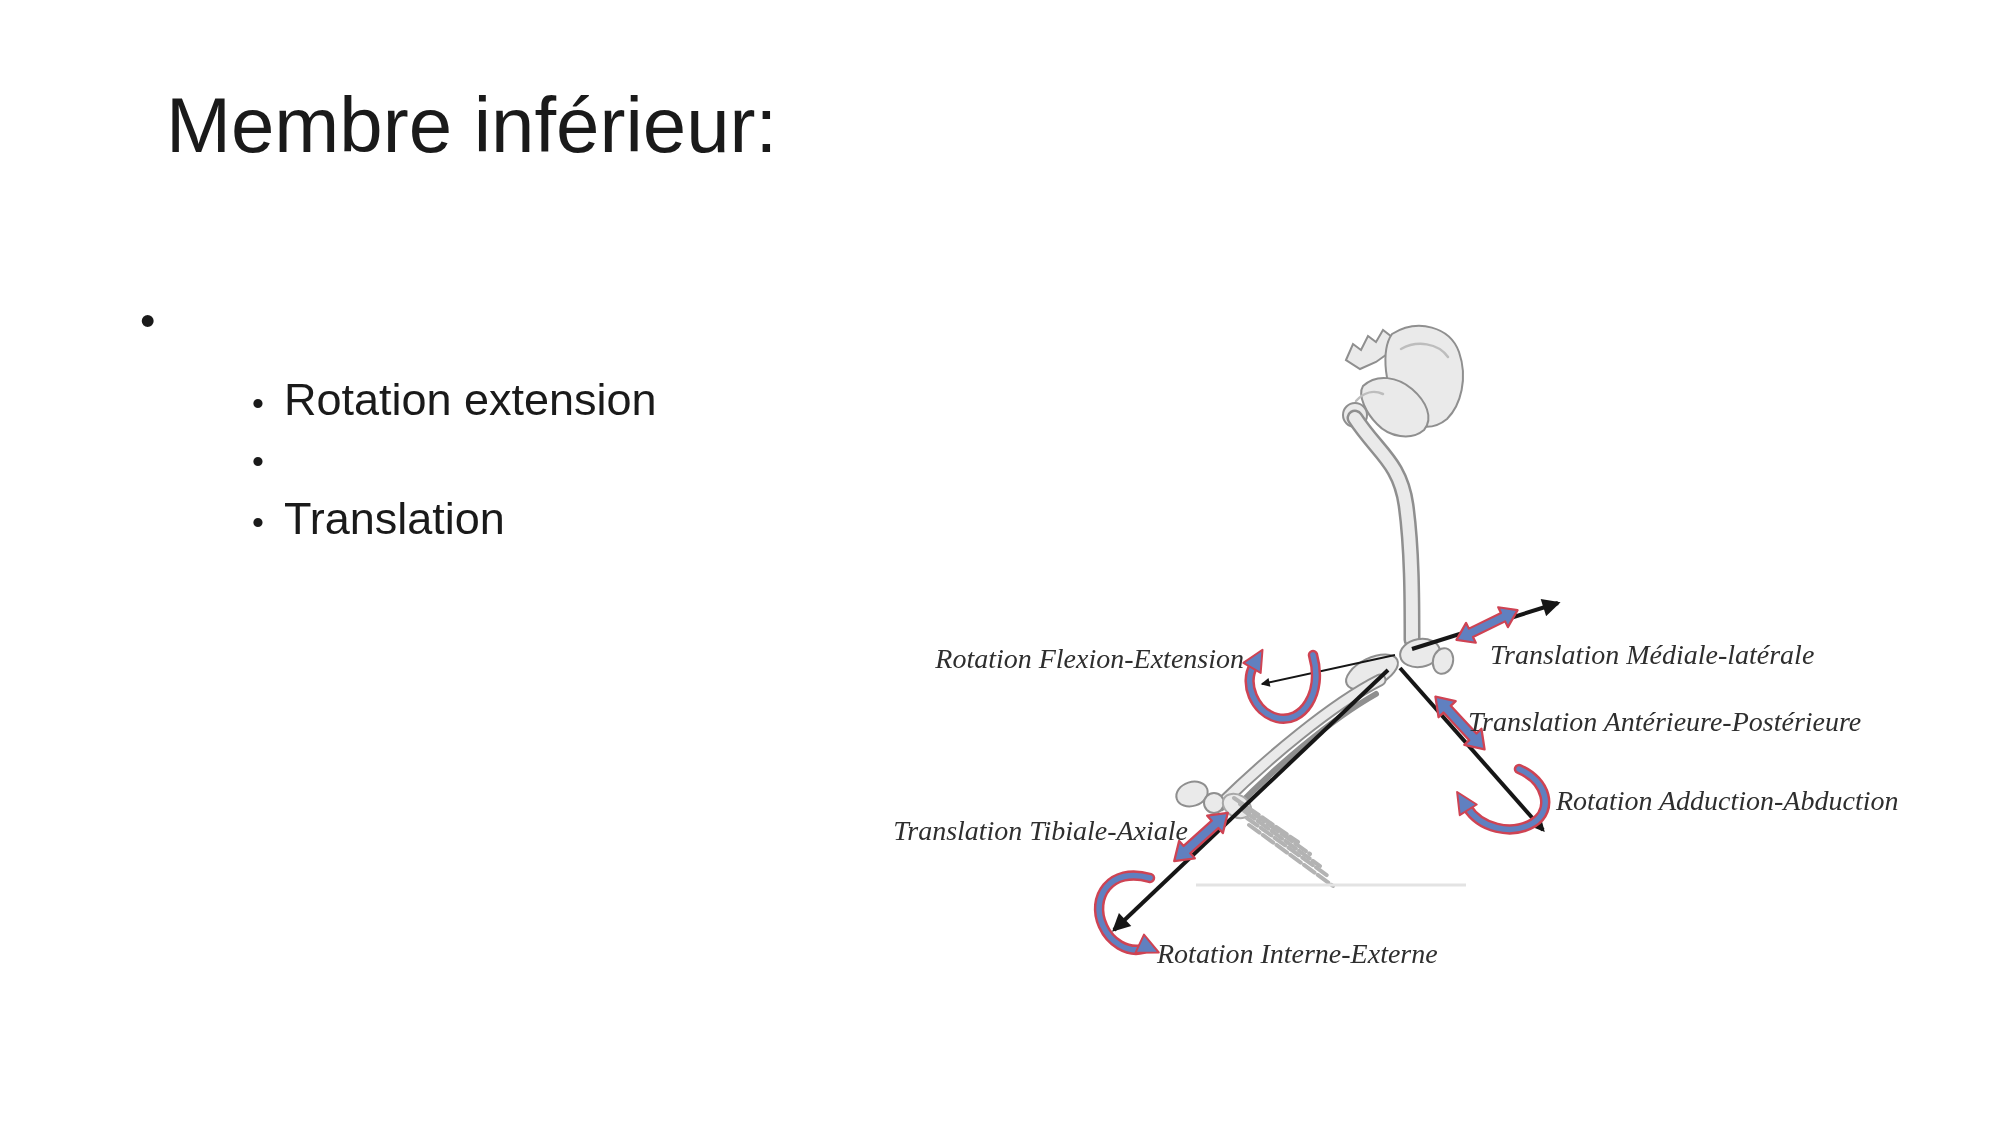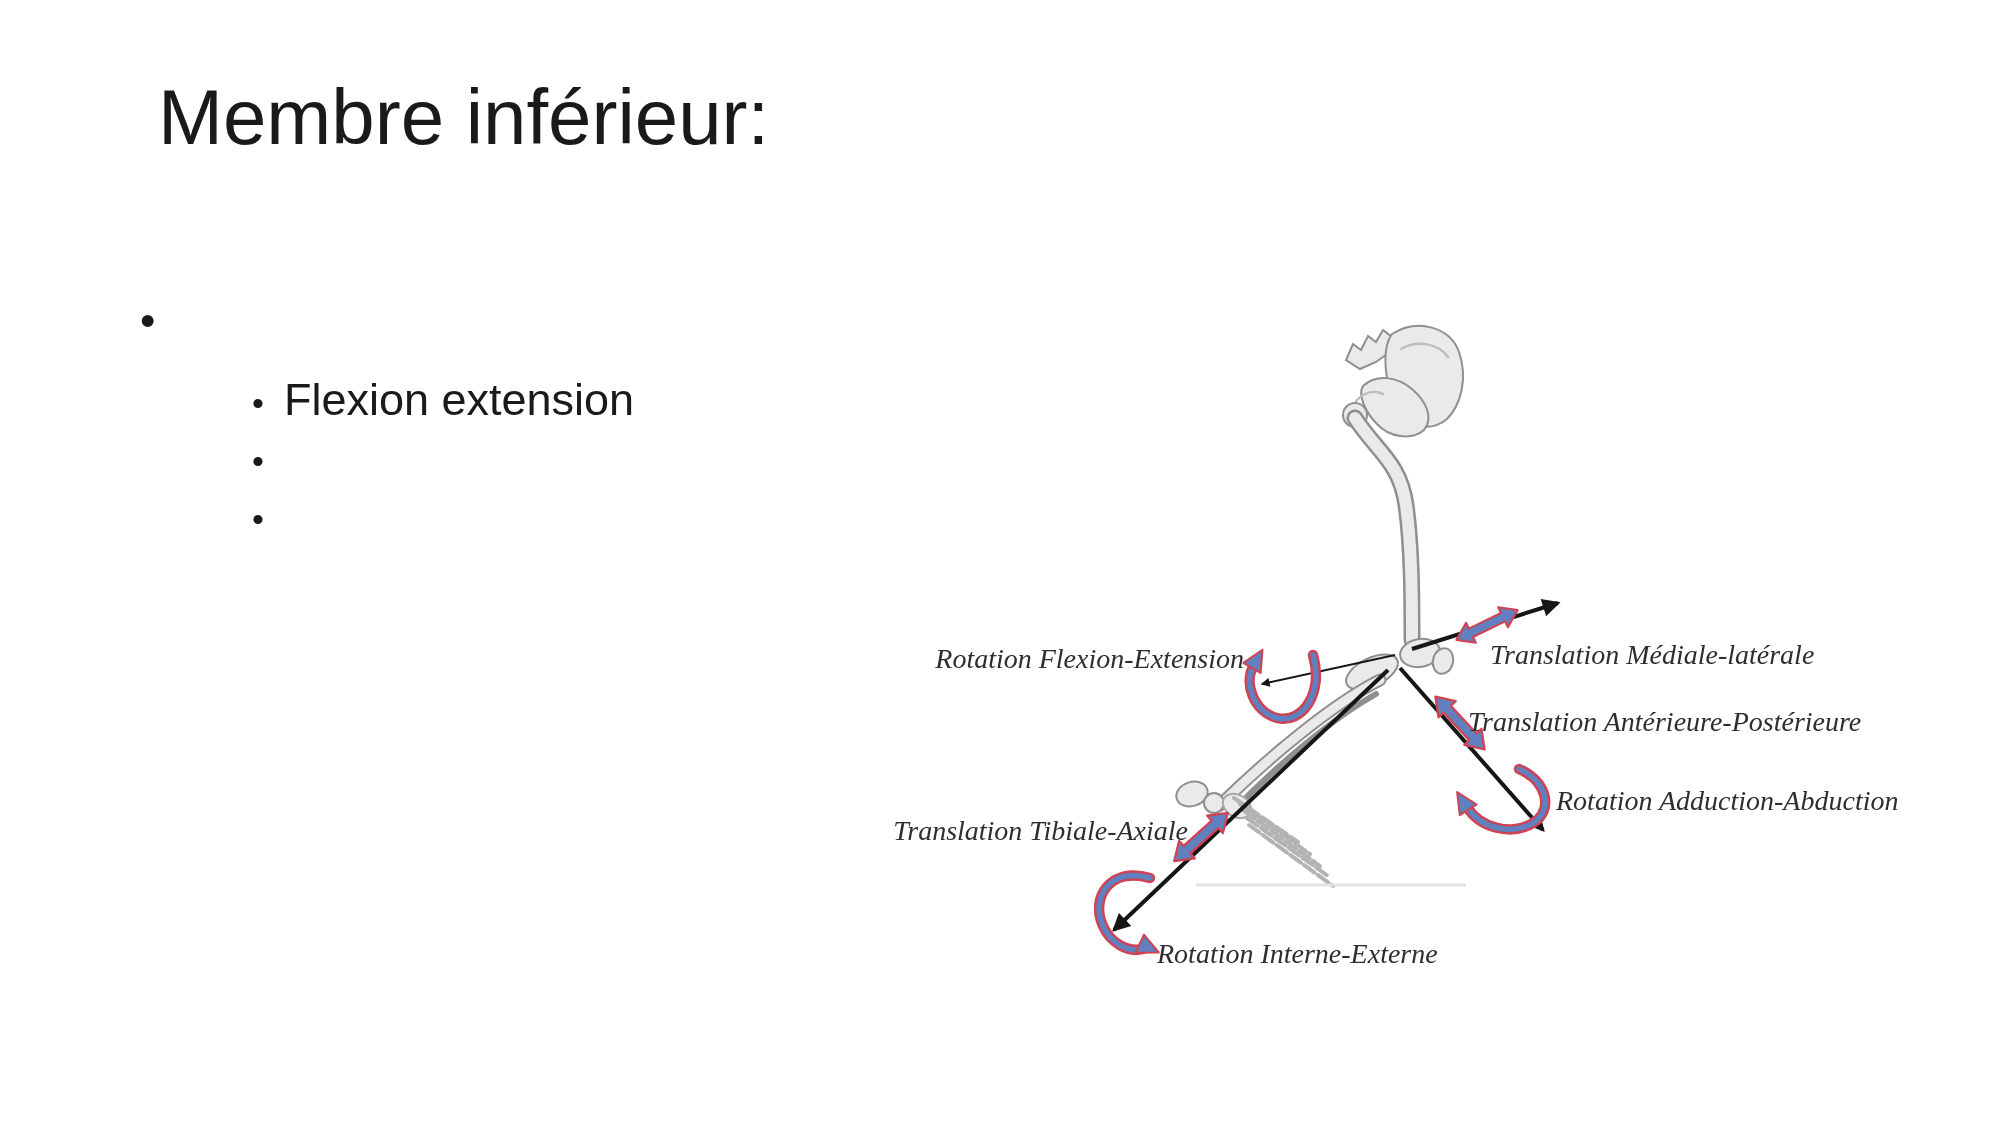--- a/index.html
+++ b/index.html
@@ -9,21 +9,21 @@
     height: 1125px;
     background: #ffffff;
     overflow: hidden;
     font-family: "Liberation Sans", sans-serif;
     color: #1a1a1a;
   }
   .title {
     position: absolute;
     left: 150px;
     top: 64px;
-    margin: 8px;
+    margin: 16px;
     font-size: 78px;
     font-weight: 300;
     letter-spacing: 0px;
     color: #1a1a1a;
     white-space: nowrap;
   }
   .bullets {
     position: absolute;
     left: 140px;
     top: 298px;
@@ -64,27 +64,28 @@
 
   <h1 class="title">Membre inférieur:</h1>
 
   <div class="bullets">
     <div class="li l1">
       <span class="dot">•</span>
     </div>
     <div class="sublist">
       <div class="li l2">
         <span class="dot">•</span>
-        <span>Flexion extension</span>
+        <span>Rotation extension</span>
       </div>
       <div class="li l2">
         <span class="dot">•</span>
       </div>
       <div class="li l2">
         <span class="dot">•</span>
+        <span>Translation</span>
       </div>
     </div>
   </div>
 
   <div class="figure-wrap">
     <svg width="1080" height="790" viewBox="860 240 1080 790" xmlns="http://www.w3.org/2000/svg">
       <defs>
         <marker id="axishead" viewBox="0 0 10 10" refX="8.5" refY="5" markerWidth="5" markerHeight="4.5" orient="auto">
           <path d="M0,0 L10,5 L0,10 Z" class="axis-fill"></path>
         </marker>

